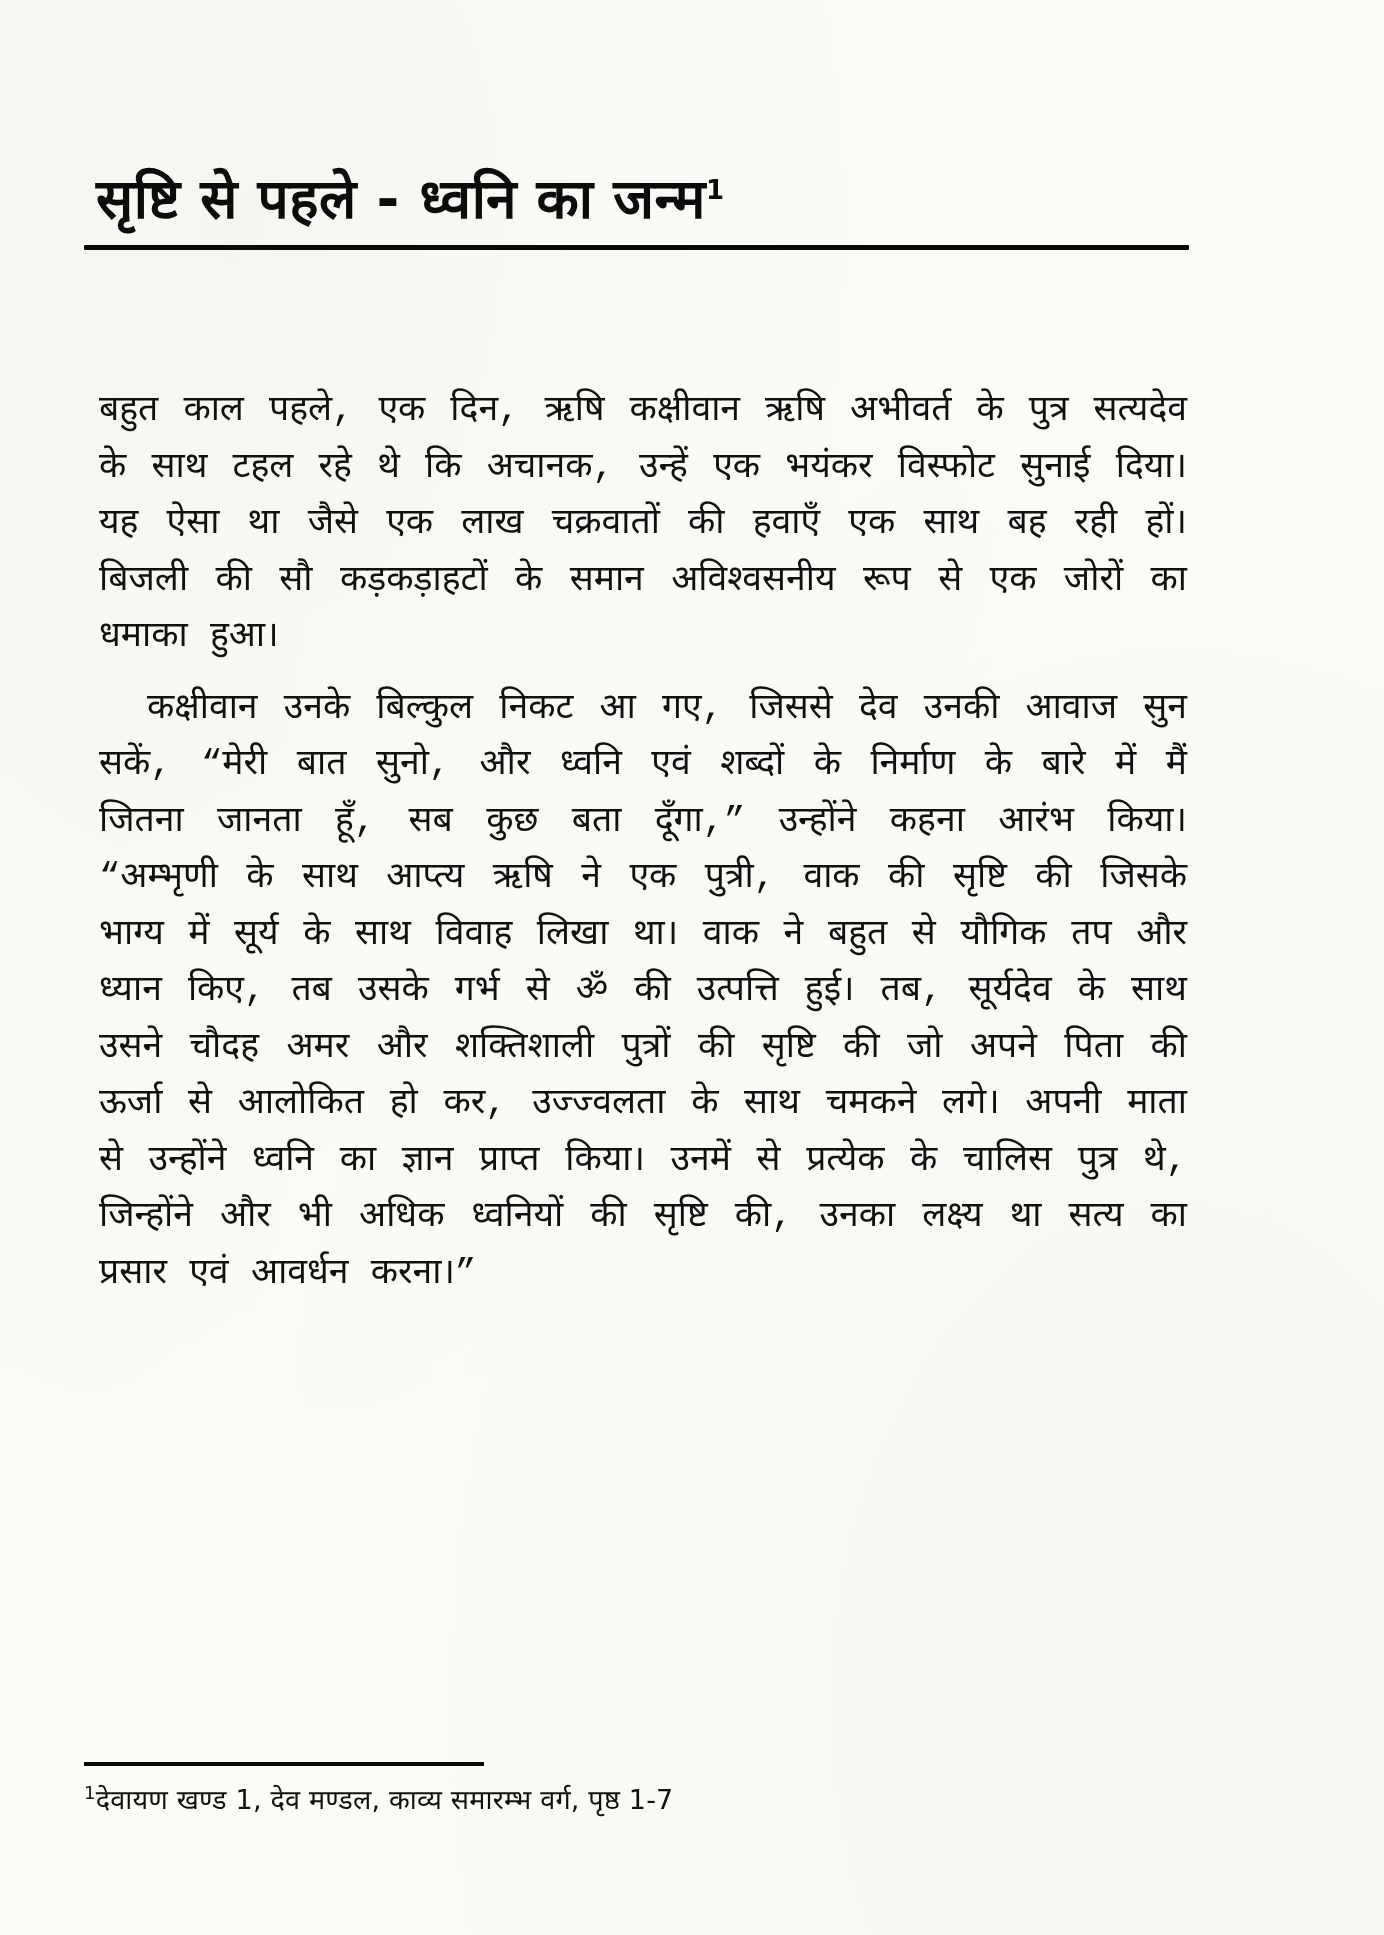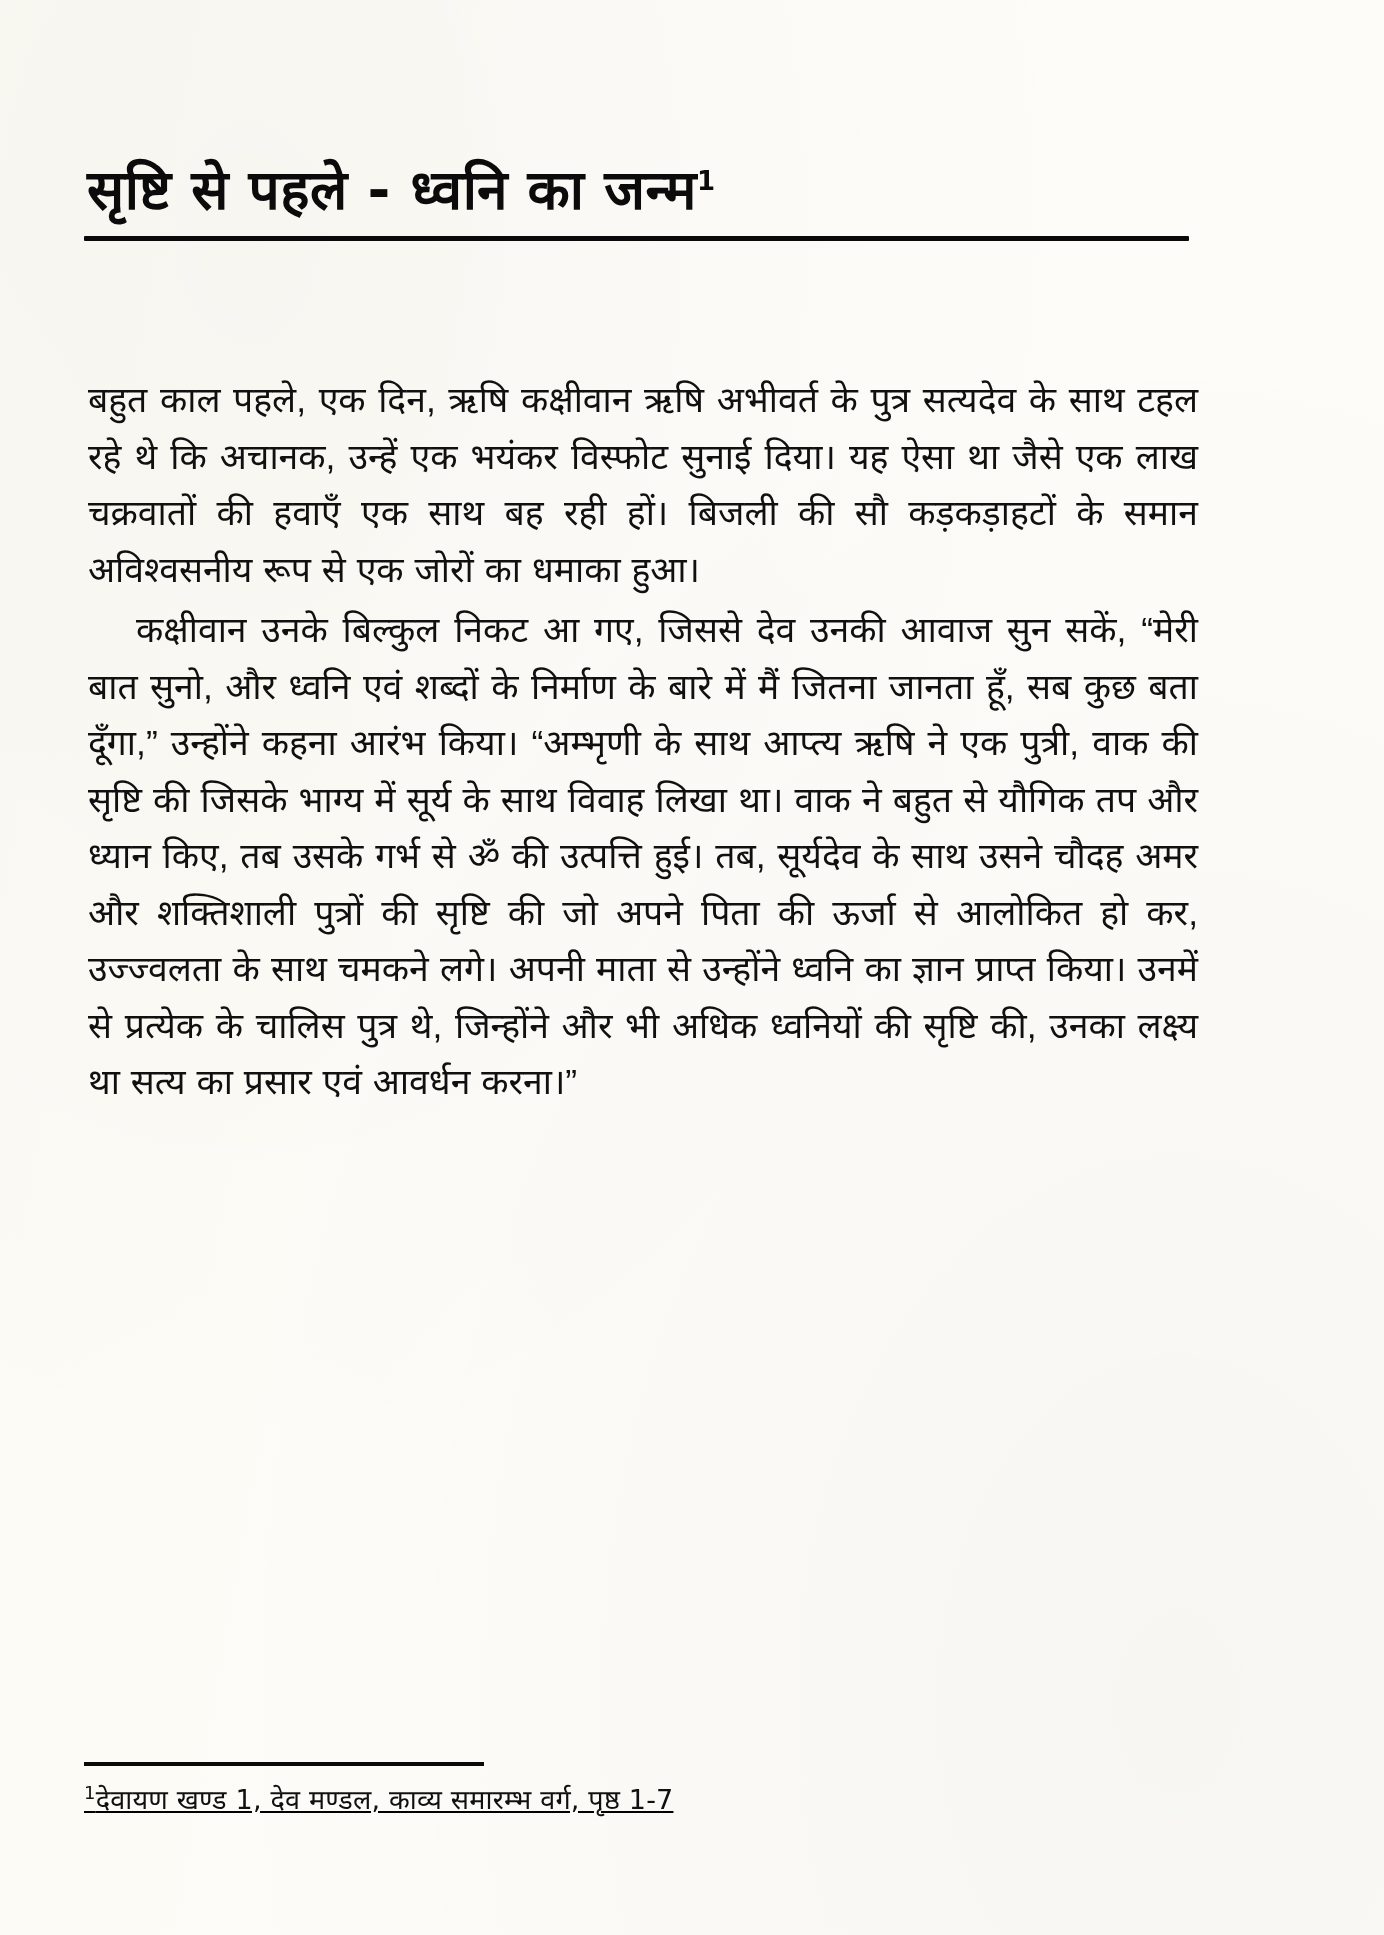--- a/index.html
+++ b/index.html
@@ -44,21 +44,21 @@
 
   
   .heading-block {
     position: absolute;
     left: 0;
     top: 155px;
     width: 1110px;
   }
 
   .doc-title {
-    margin: 3px;
+    margin: 12px;
     font-family: "DejaVu Sans", sans-serif;
     font-weight: 700;
     font-size: 55px;
     line-height: 1.18;
     letter-spacing: 0.5px;
     color: #0b0b0b;
     white-space: nowrap;
   }
 
   .doc-title .footnote-ref {
@@ -78,22 +78,22 @@
 
   
   .body-block {
     position: absolute;
     left: 0;
     top: 368px;
     width: 1118px;
   }
 
   p.para {
-    margin: 4px;
-    font-family: Liberation Sans, sans-serif;
+    margin: 15px;
+    font-family: Liberation Mono, monospace;
     font-size: 35.5px;
     line-height: 56.5px;
     color: #101010;
     text-align: justify;
     text-justify: inter-word;
     word-spacing: 1px;
     hyphens: none;
   }
 
   p.para.indent {
@@ -103,21 +103,20 @@
   p.para.noindent {
     text-indent: 0;
   }
 
   
   .footnote-block {
     position: absolute;
     left: 0;
     top: 1762px;
     width: 1118px;
-    text-decoration: underline;
   }
 
   .footnote-rule {
     width: 400px;
     height: 4px;
     background: #0a0a0a;
     margin-bottom: 16px;
   }
 
   .footnote-text {

